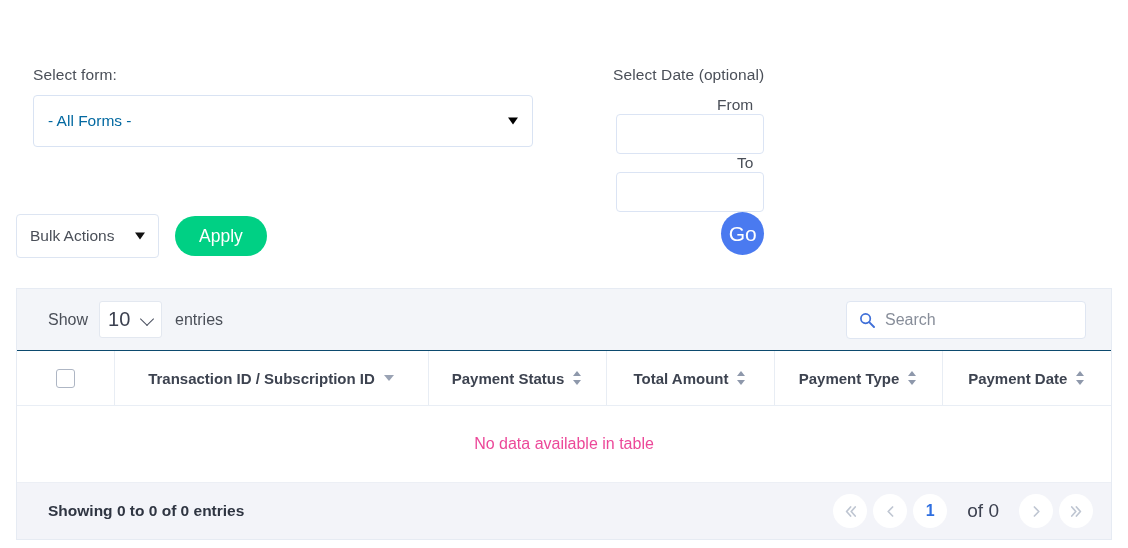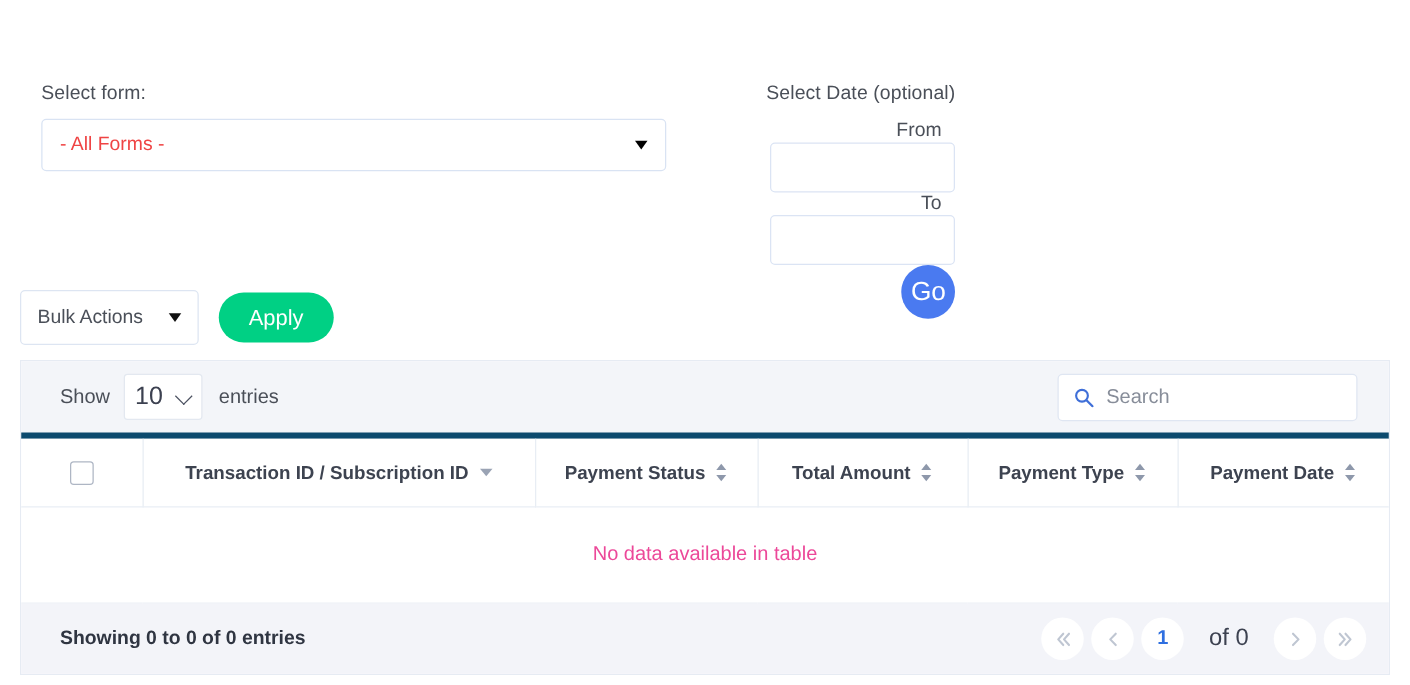--- a/index.html
+++ b/index.html
@@ -31,29 +31,29 @@
   .form-group {
     position: absolute;
     left: 33px;
     top: 66px;
   }
   .form-group .field-label { display: block; margin-bottom: 11px; }
   .select-box {
     position: relative;
     box-sizing: border-box;
     width: 500px;
-    height: 42px;
+    height: 52px;
     border: 1px solid #d9e3f3;
     border-radius: 4px;
     background: #ffffff;
     display: flex;
     align-items: center;
     padding: 0 14px;
     font-size: 15.5px;
-    color: #ef4444;
+    color: #0369a1;
     cursor: pointer;
   }
   .select-box .caret-solid {
     position: absolute;
     right: 14px;
     top: 50%;
     transform: translateY(-50%);
     width: 0; height: 0;
     border-left: 5.5px solid transparent;
     border-right: 5.5px solid transparent;
@@ -103,21 +103,21 @@
     cursor: pointer;
     line-height: 43px;
     padding: 0;
     text-align: center;
   }
 
   
   .bulk-row {
     position: absolute;
     left: 16px;
-    top: 232px;
+    top: 214px;
     display: flex;
     align-items: center;
   }
   .bulk-select {
     position: relative;
     box-sizing: border-box;
     width: 143px;
     height: 44px;
     border: 1px solid #dde5f2;
     border-radius: 4px;
@@ -163,21 +163,21 @@
     background: #ffffff;
   }
   .card-top {
     background: #f3f5f9;
     height: 62px;
     display: flex;
     align-items: center;
     justify-content: space-between;
     padding: 0 16px 0 16px;
     box-sizing: border-box;
-    border-bottom: 5px solid #0c4a6e;
+    border-bottom: 1px solid #0c4a6e;
   }
   .length-ctl {
     display: flex;
     align-items: center;
     font-size: 16px;
     color: #4a4f58;
     margin-left: 15px;
   }
   .length-ctl .lbl-pre { margin-right: 11px; }
   .length-ctl .lbl-post { margin-left: 13px; }

